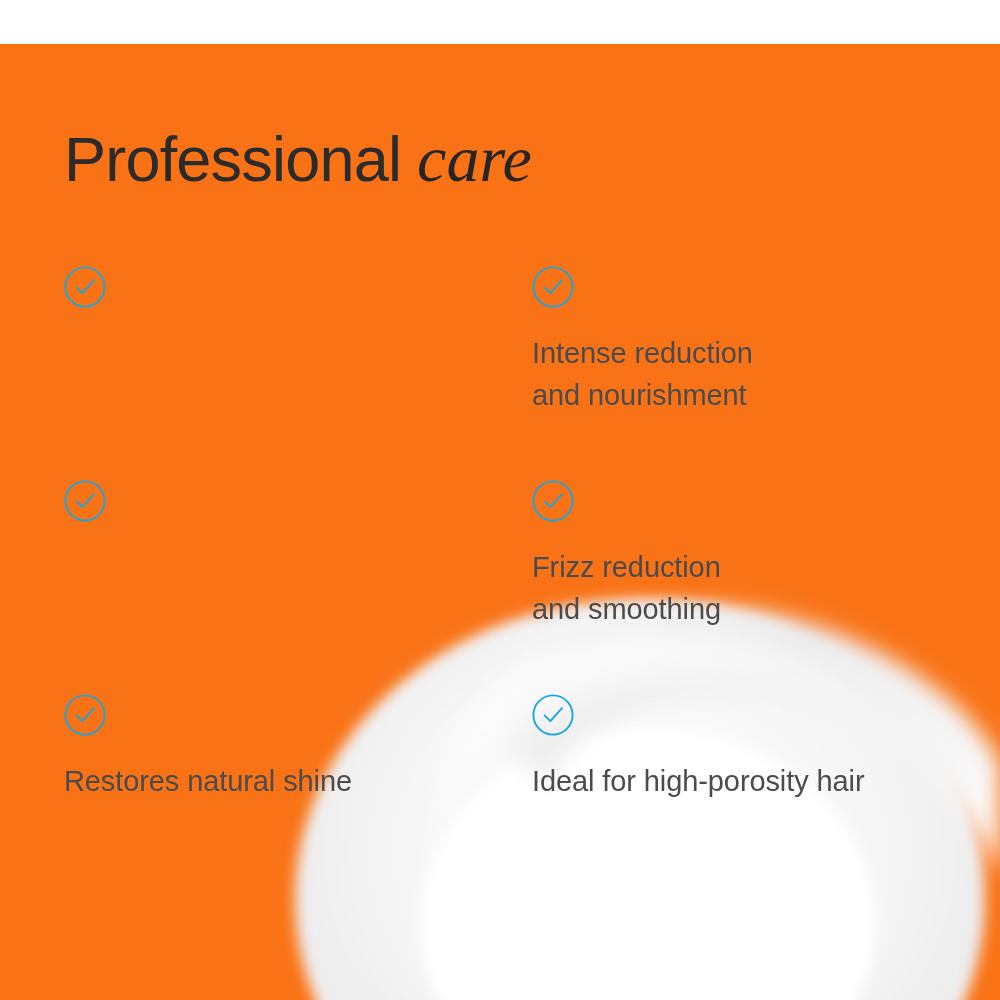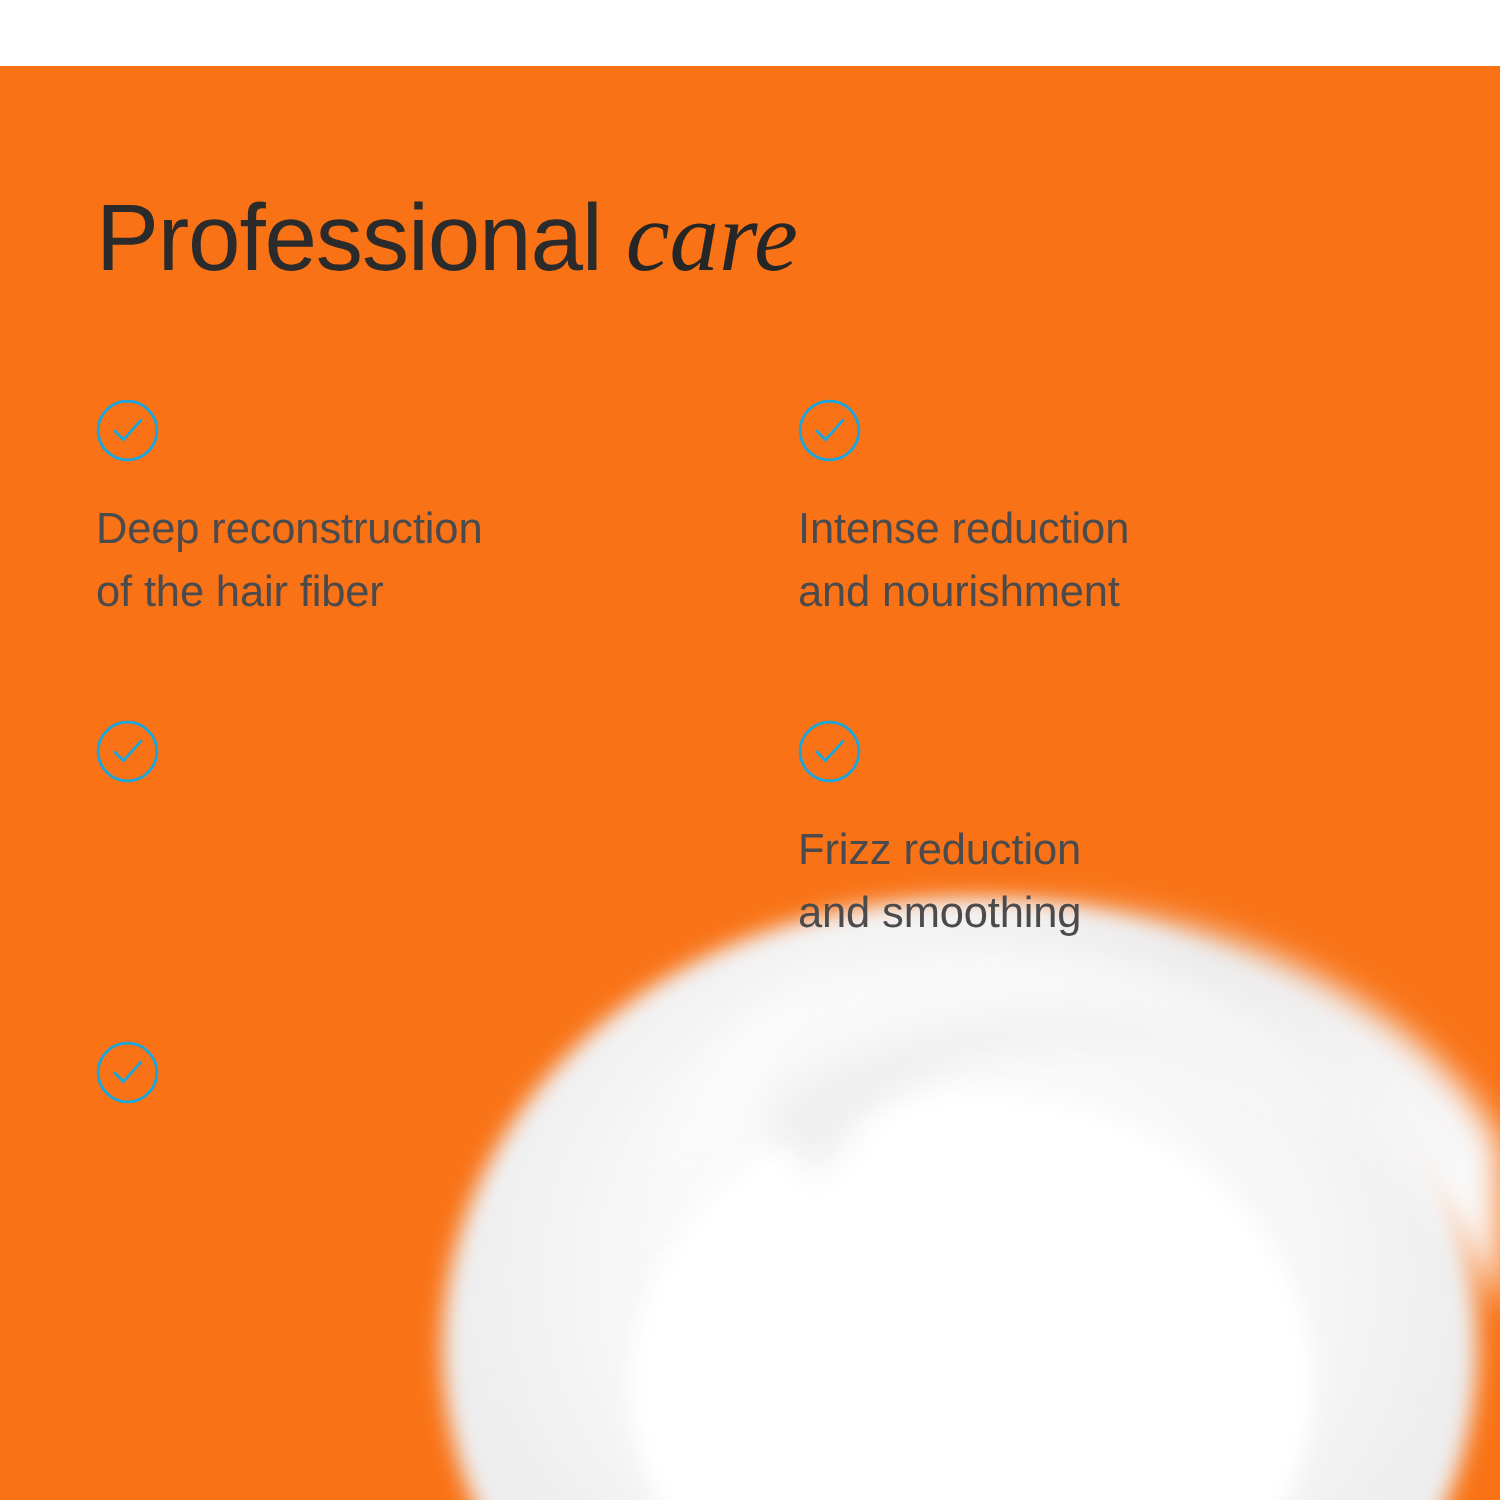--- a/index.html
+++ b/index.html
@@ -190,22 +190,20 @@
 
   <div class="benefits">
 
     <div class="benefit">
       <span class="check-icon">
         <svg viewBox="0 0 42 42" aria-hidden="true">
           <circle cx="21" cy="21" r="19.6" fill="none" stroke="#17a6df" stroke-width="1.9"></circle>
           <path d="M12.6 21.4 L18.3 27.1 L30.0 14.1" fill="none" stroke="#17a6df" stroke-width="1.9" stroke-linecap="round" stroke-linejoin="round"></path>
         </svg>
       </span>
-      <div class="benefit-text">Deep reconstruction
-of the hair fiber</div>
     </div>
 
     <div class="benefit">
       <span class="check-icon">
         <svg viewBox="0 0 42 42" aria-hidden="true">
           <circle cx="21" cy="21" r="19.6" fill="none" stroke="#17a6df" stroke-width="1.9"></circle>
           <path d="M12.6 21.4 L18.3 27.1 L30.0 14.1" fill="none" stroke="#17a6df" stroke-width="1.9" stroke-linecap="round" stroke-linejoin="round"></path>
         </svg>
       </span>
       <div class="benefit-text">Intense reduction
@@ -232,19 +230,29 @@
 and smoothing</div>
     </div>
 
     <div class="benefit">
       <span class="check-icon">
         <svg viewBox="0 0 42 42" aria-hidden="true">
           <circle cx="21" cy="21" r="19.6" fill="none" stroke="#17a6df" stroke-width="1.9"></circle>
           <path d="M12.6 21.4 L18.3 27.1 L30.0 14.1" fill="none" stroke="#17a6df" stroke-width="1.9" stroke-linecap="round" stroke-linejoin="round"></path>
         </svg>
       </span>
-    </div>
-
+      <div class="benefit-text">Restores natural shine</div>
+    </div>
+
+    <div class="benefit">
+      <span class="check-icon">
+        <svg viewBox="0 0 42 42" aria-hidden="true">
+          <circle cx="21" cy="21" r="19.6" fill="none" stroke="#17a6df" stroke-width="1.9"></circle>
+          <path d="M12.6 21.4 L18.3 27.1 L30.0 14.1" fill="none" stroke="#17a6df" stroke-width="1.9" stroke-linecap="round" stroke-linejoin="round"></path>
+        </svg>
+      </span>
+      <div class="benefit-text">Ideal for high-porosity hair</div>
+    </div>
 
   </div>
 
 
 </div>
 
 </body></html>

